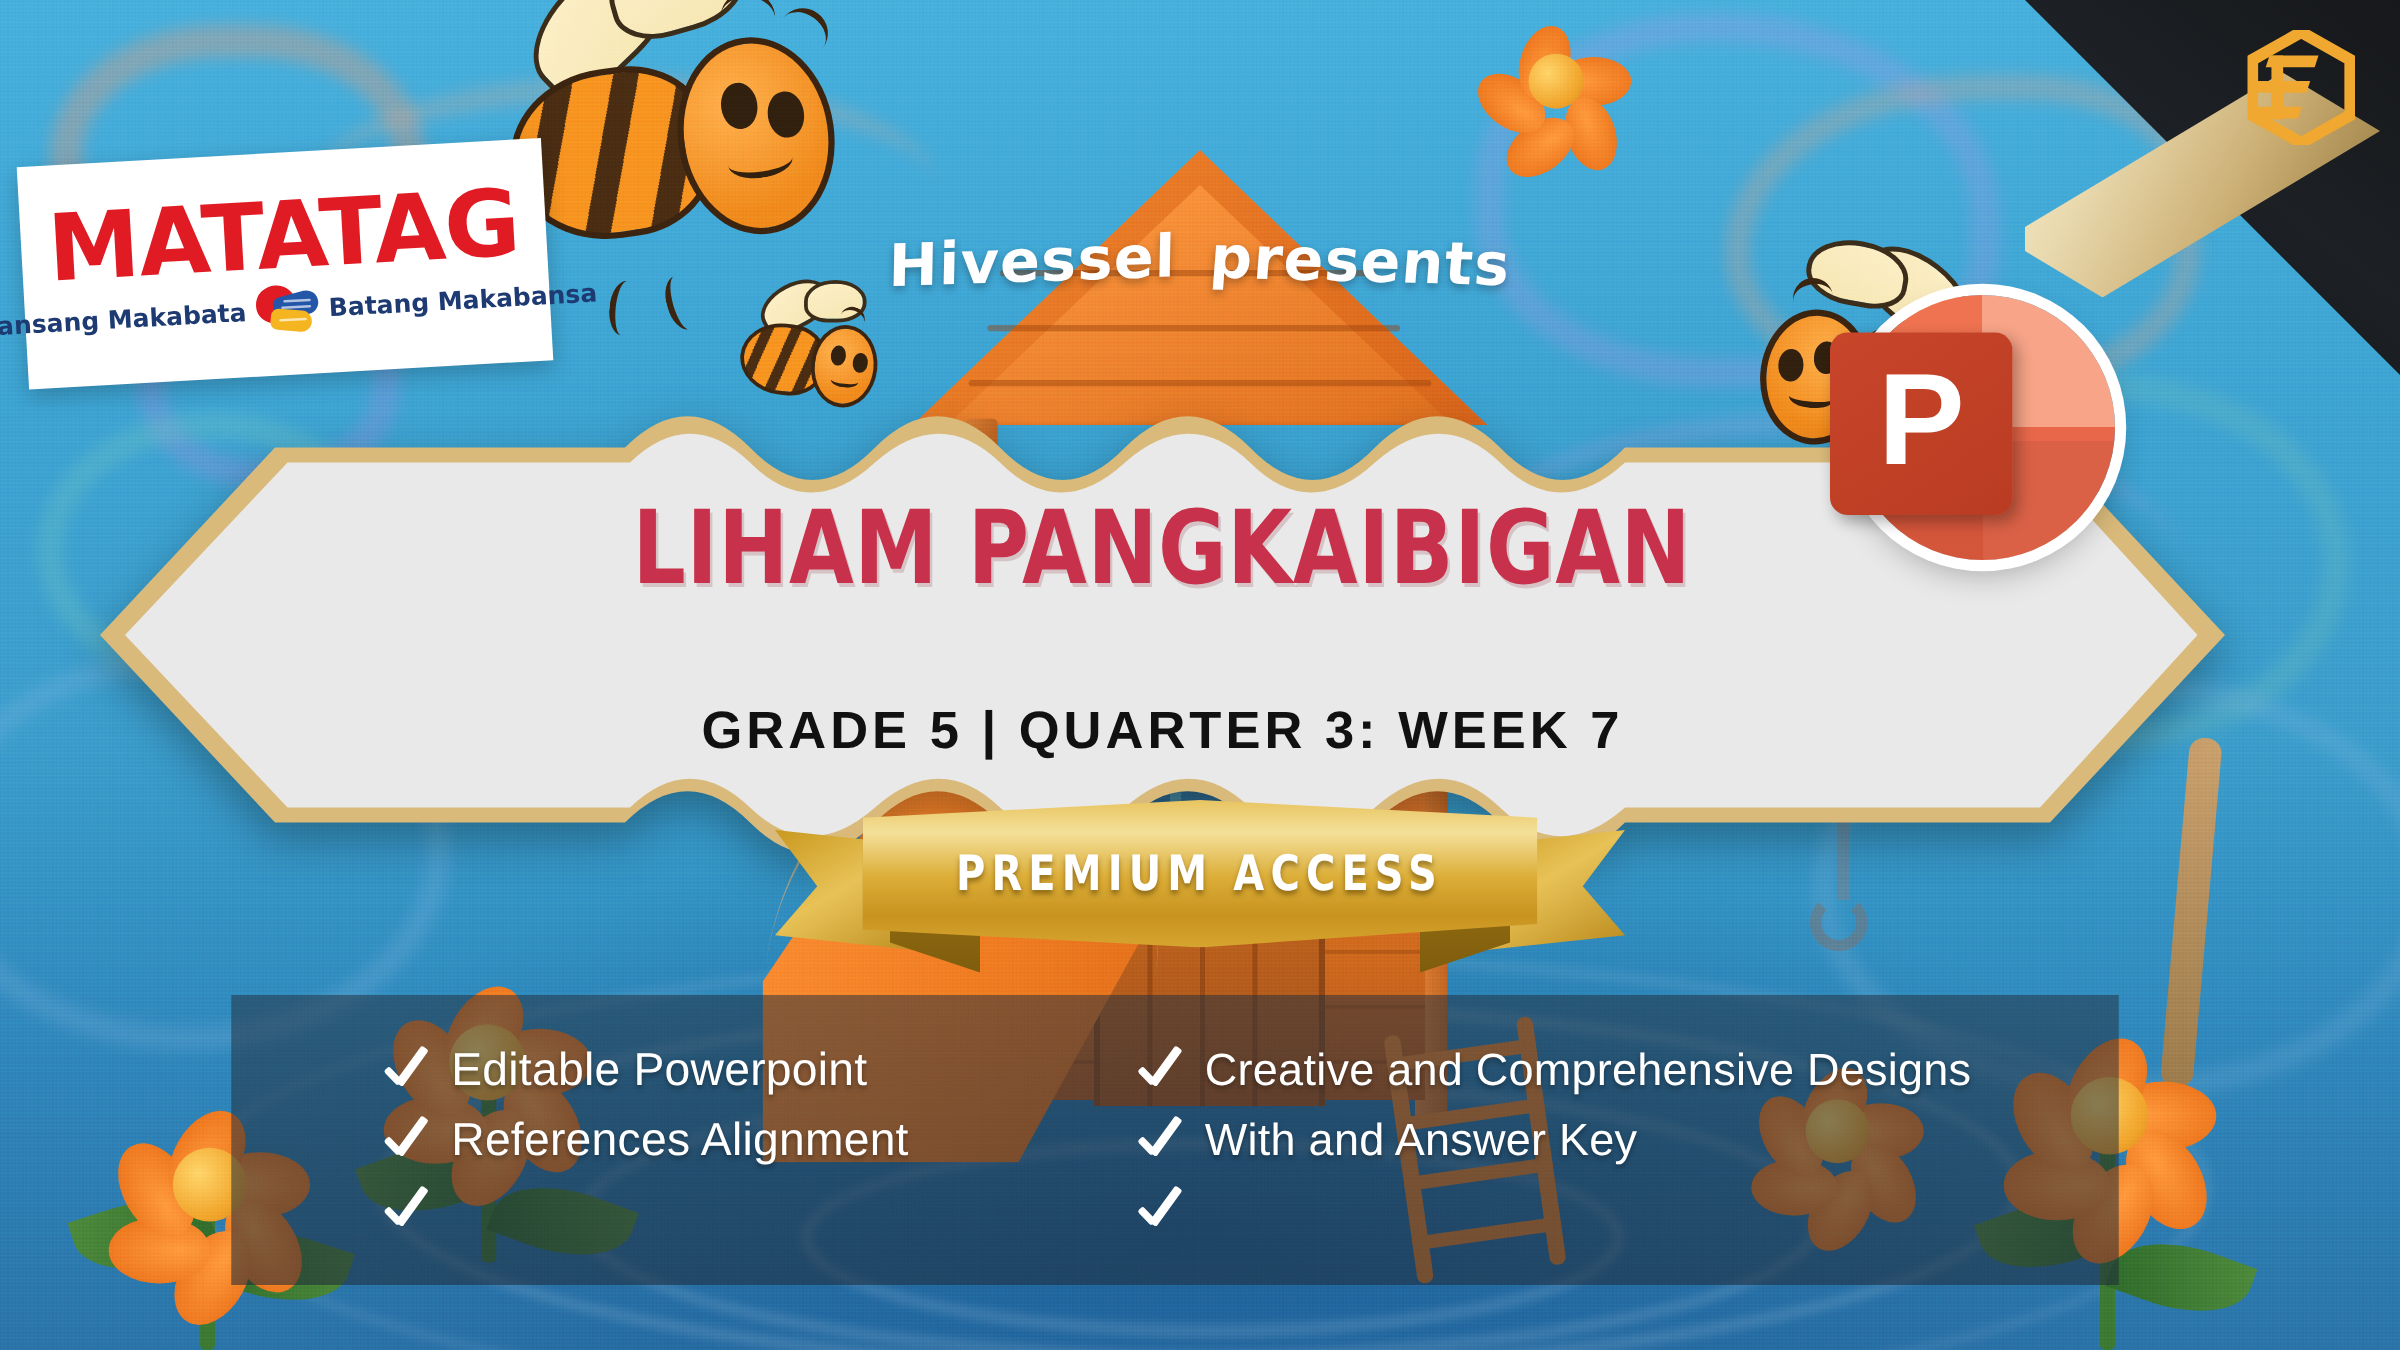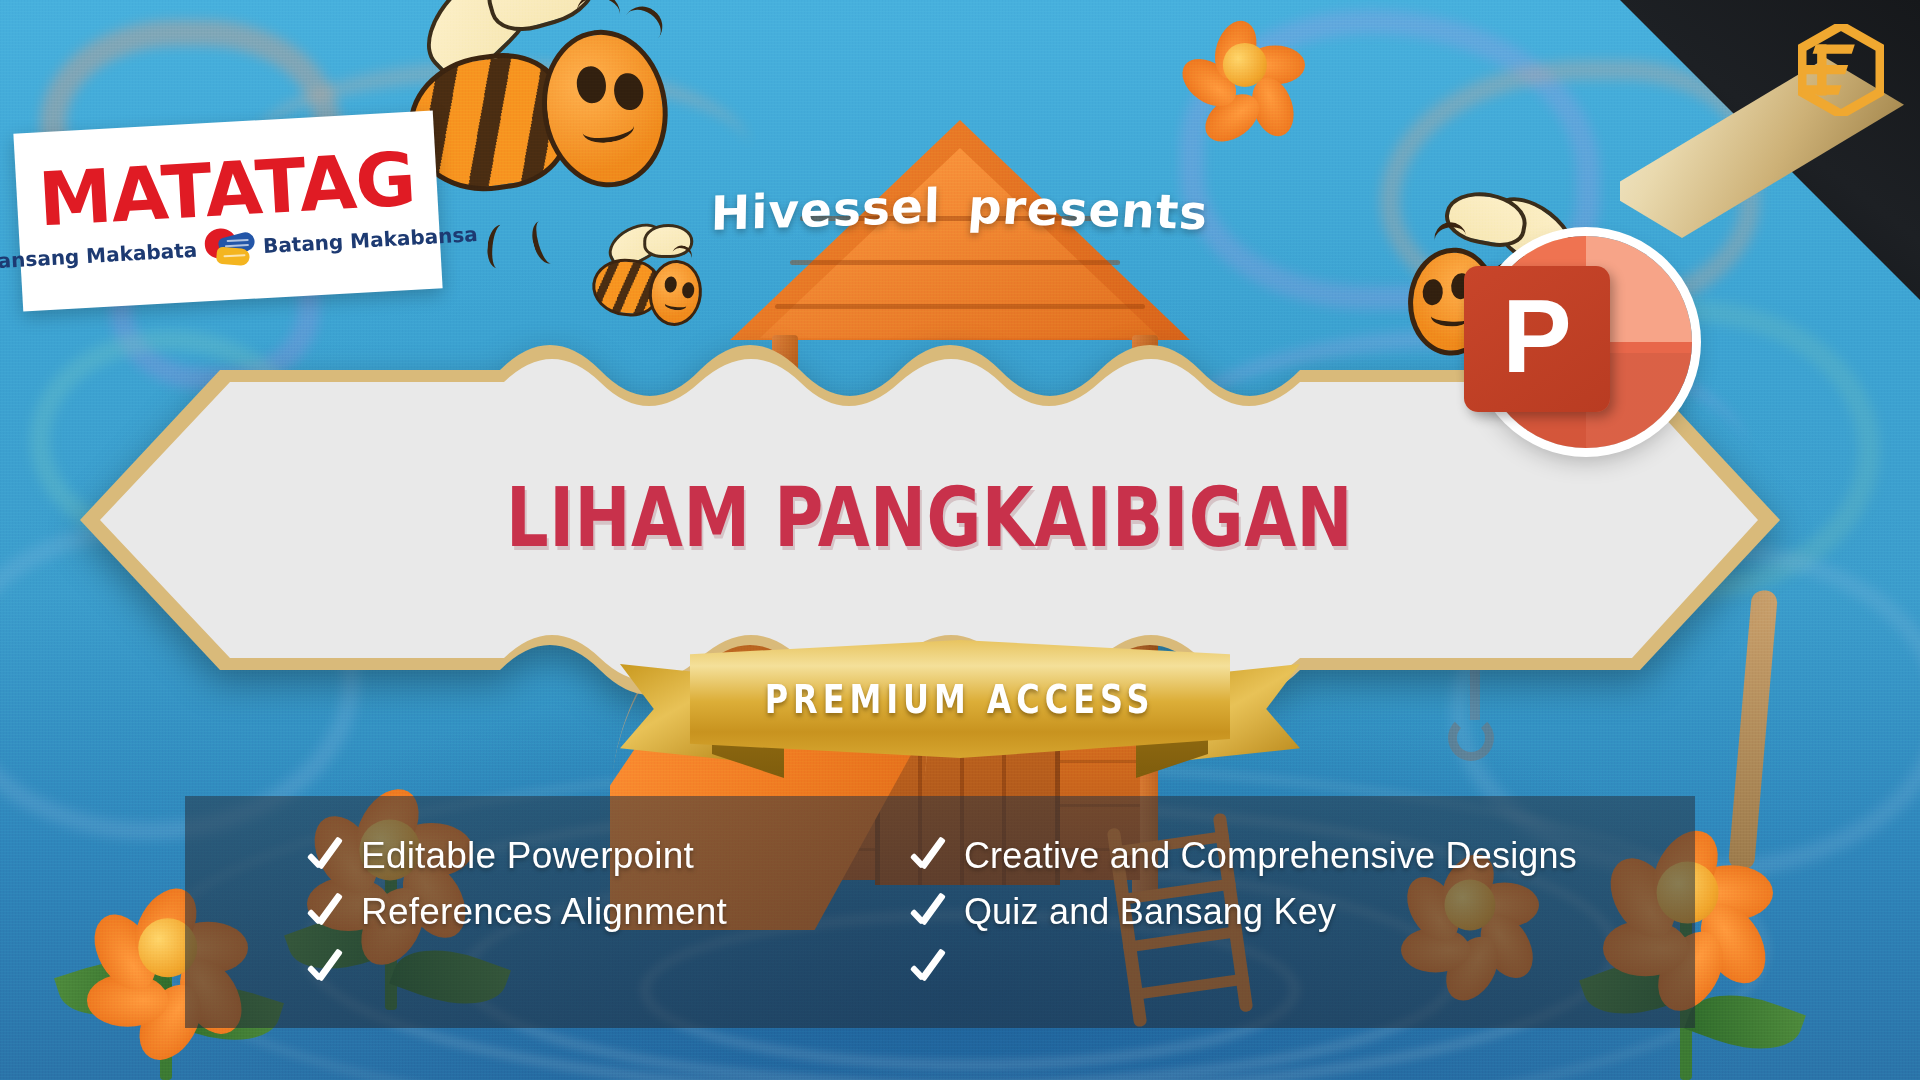--- a/index.html
+++ b/index.html
@@ -208,21 +208,21 @@
     font-family:"DejaVu Sans", sans-serif; font-weight:bold;
     font-size:47px; color:#fff; letter-spacing:1px;
     text-shadow:0 3px 7px rgba(0,0,0,.30);
     transform:skewX(-3deg);
   }
   .presents span{ display:inline-block; }
   .presents .w1{ transform:rotate(-2deg); }
   .presents .w2{ transform:rotate(1.5deg); margin-left:10px; }
 
   
-  .banner-wrap{ position:absolute; left:80px; top:310px; width:1700px; height:420px; z-index:16; }
+  .banner-wrap{ position:absolute; left:80px; top:298px; width:1700px; height:420px; z-index:16; }
   .banner-content{
     position:absolute; inset:0; z-index:3;
     display:flex; flex-direction:column; align-items:center; justify-content:center;
     padding-bottom:4px;
   }
   .title{
     font-family:"DejaVu Sans", sans-serif; font-weight:bold;
     font-size:69px; letter-spacing:.5px; line-height:1;
     color:#c8314b; text-shadow:2px 3px 0 rgba(120,20,40,.18);
     transform:scaleY(1.18) scaleX(.97);
@@ -499,20 +499,21 @@
                Q768 120 820 72 Q872 26 920 72 Q968 120 1020 72
                Q1072 26 1120 72 Q1168 120 1220 72
                L1552 72 L1678 210 L1552 348
                L1220 348 Q1168 394 1120 348 Q1072 302 1020 348
                Q968 394 920 348 Q872 302 820 348 Q768 394 720 348
                Q672 302 620 348 Q568 394 520 348 Q472 302 424 348
                L150 348 Z" fill="#e9e9e9"></path>
     </svg>
     <div class="banner-content">
       <div class="title">LIHAM PANGKAIBIGAN</div>
+      <div class="subtitle">GRADE 5 | QUARTER 3: WEEK 7</div>
     </div>
   </div>
 
   <div class="ribbon">
     <div class="rb-tail l"></div>
     <div class="rb-tail r"></div>
     <div class="rb-fold l"></div>
     <div class="rb-fold r"></div>
     <div class="rb-main">
       <span class="rb-text">PREMIUM ACCESS</span>
@@ -539,21 +540,21 @@
         <span class="chk"></span>
       </div>
     </div>
     <div class="fcol right">
       <div class="fitem">
         <span class="chk"></span>
         <span class="ftext">Creative and Comprehensive Designs</span>
       </div>
       <div class="fitem">
         <span class="chk"></span>
-        <span class="ftext">Quiz and Bansang Key</span>
+        <span class="ftext">With and Answer Key</span>
       </div>
       <div class="fitem">
         <span class="chk"></span>
       </div>
     </div>
   </div>
 
   <div class="corner">
     <div class="blk"></div>
     <div class="curl"></div>

